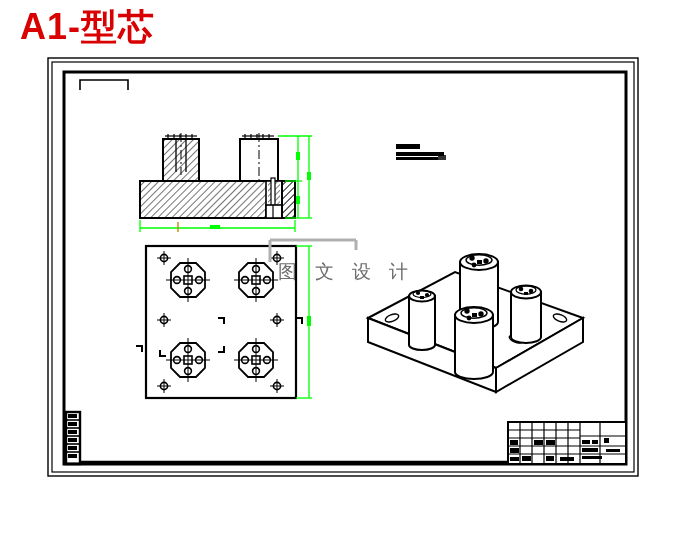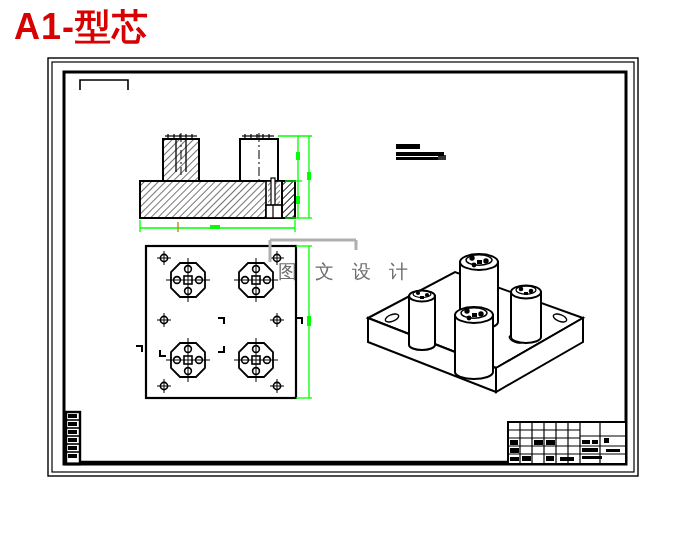--- a/index.html
+++ b/index.html
@@ -1,18 +1,18 @@
 <!DOCTYPE html>
 <html><head>
 <meta charset="utf-8">
 <style>
   html,body{margin:0;padding:0;background:#ffffff;}
   body{width:680px;height:545px;position:relative;overflow:hidden;
        font-family:"Liberation Sans",sans-serif;}
-  #page-title{position:absolute;left:14px;top:8px;font-size:36px;font-weight:bold;
+  #page-title{position:absolute;left:20px;top:8px;font-size:36px;font-weight:bold;
        color:#d80000;letter-spacing:1px;line-height:1.05;white-space:nowrap;}
   #cad-canvas{position:absolute;left:0;top:0;width:680px;height:545px;}
 </style>
 </head>
 <body>
 
 <div id="page-title">A1-型芯</div>
 
 <svg id="cad-canvas" viewBox="0 0 680 545">
 

